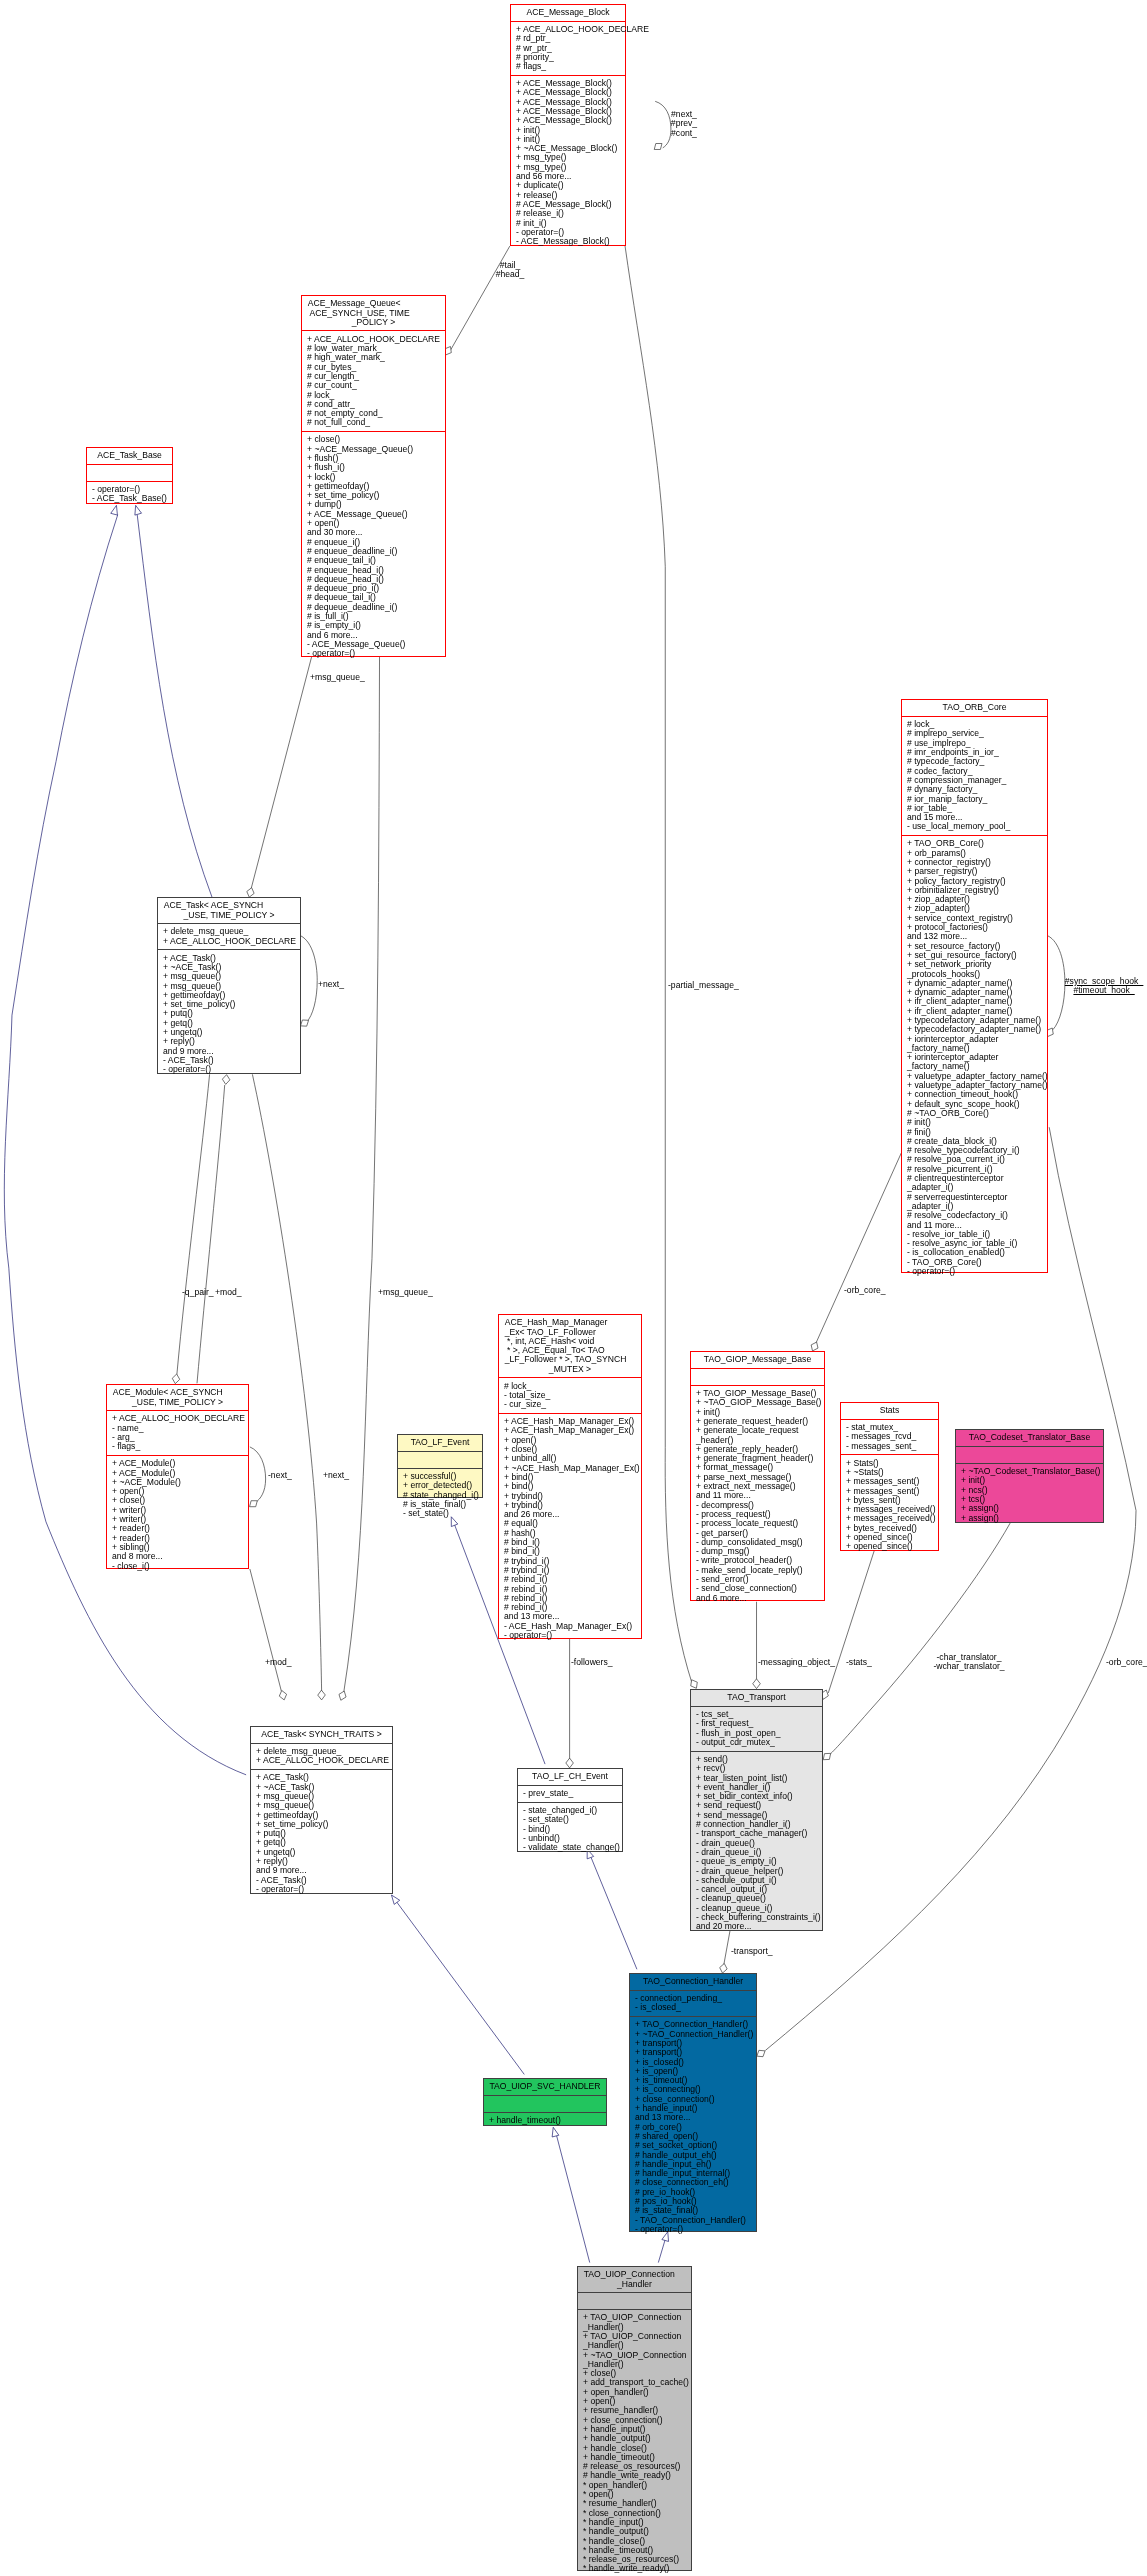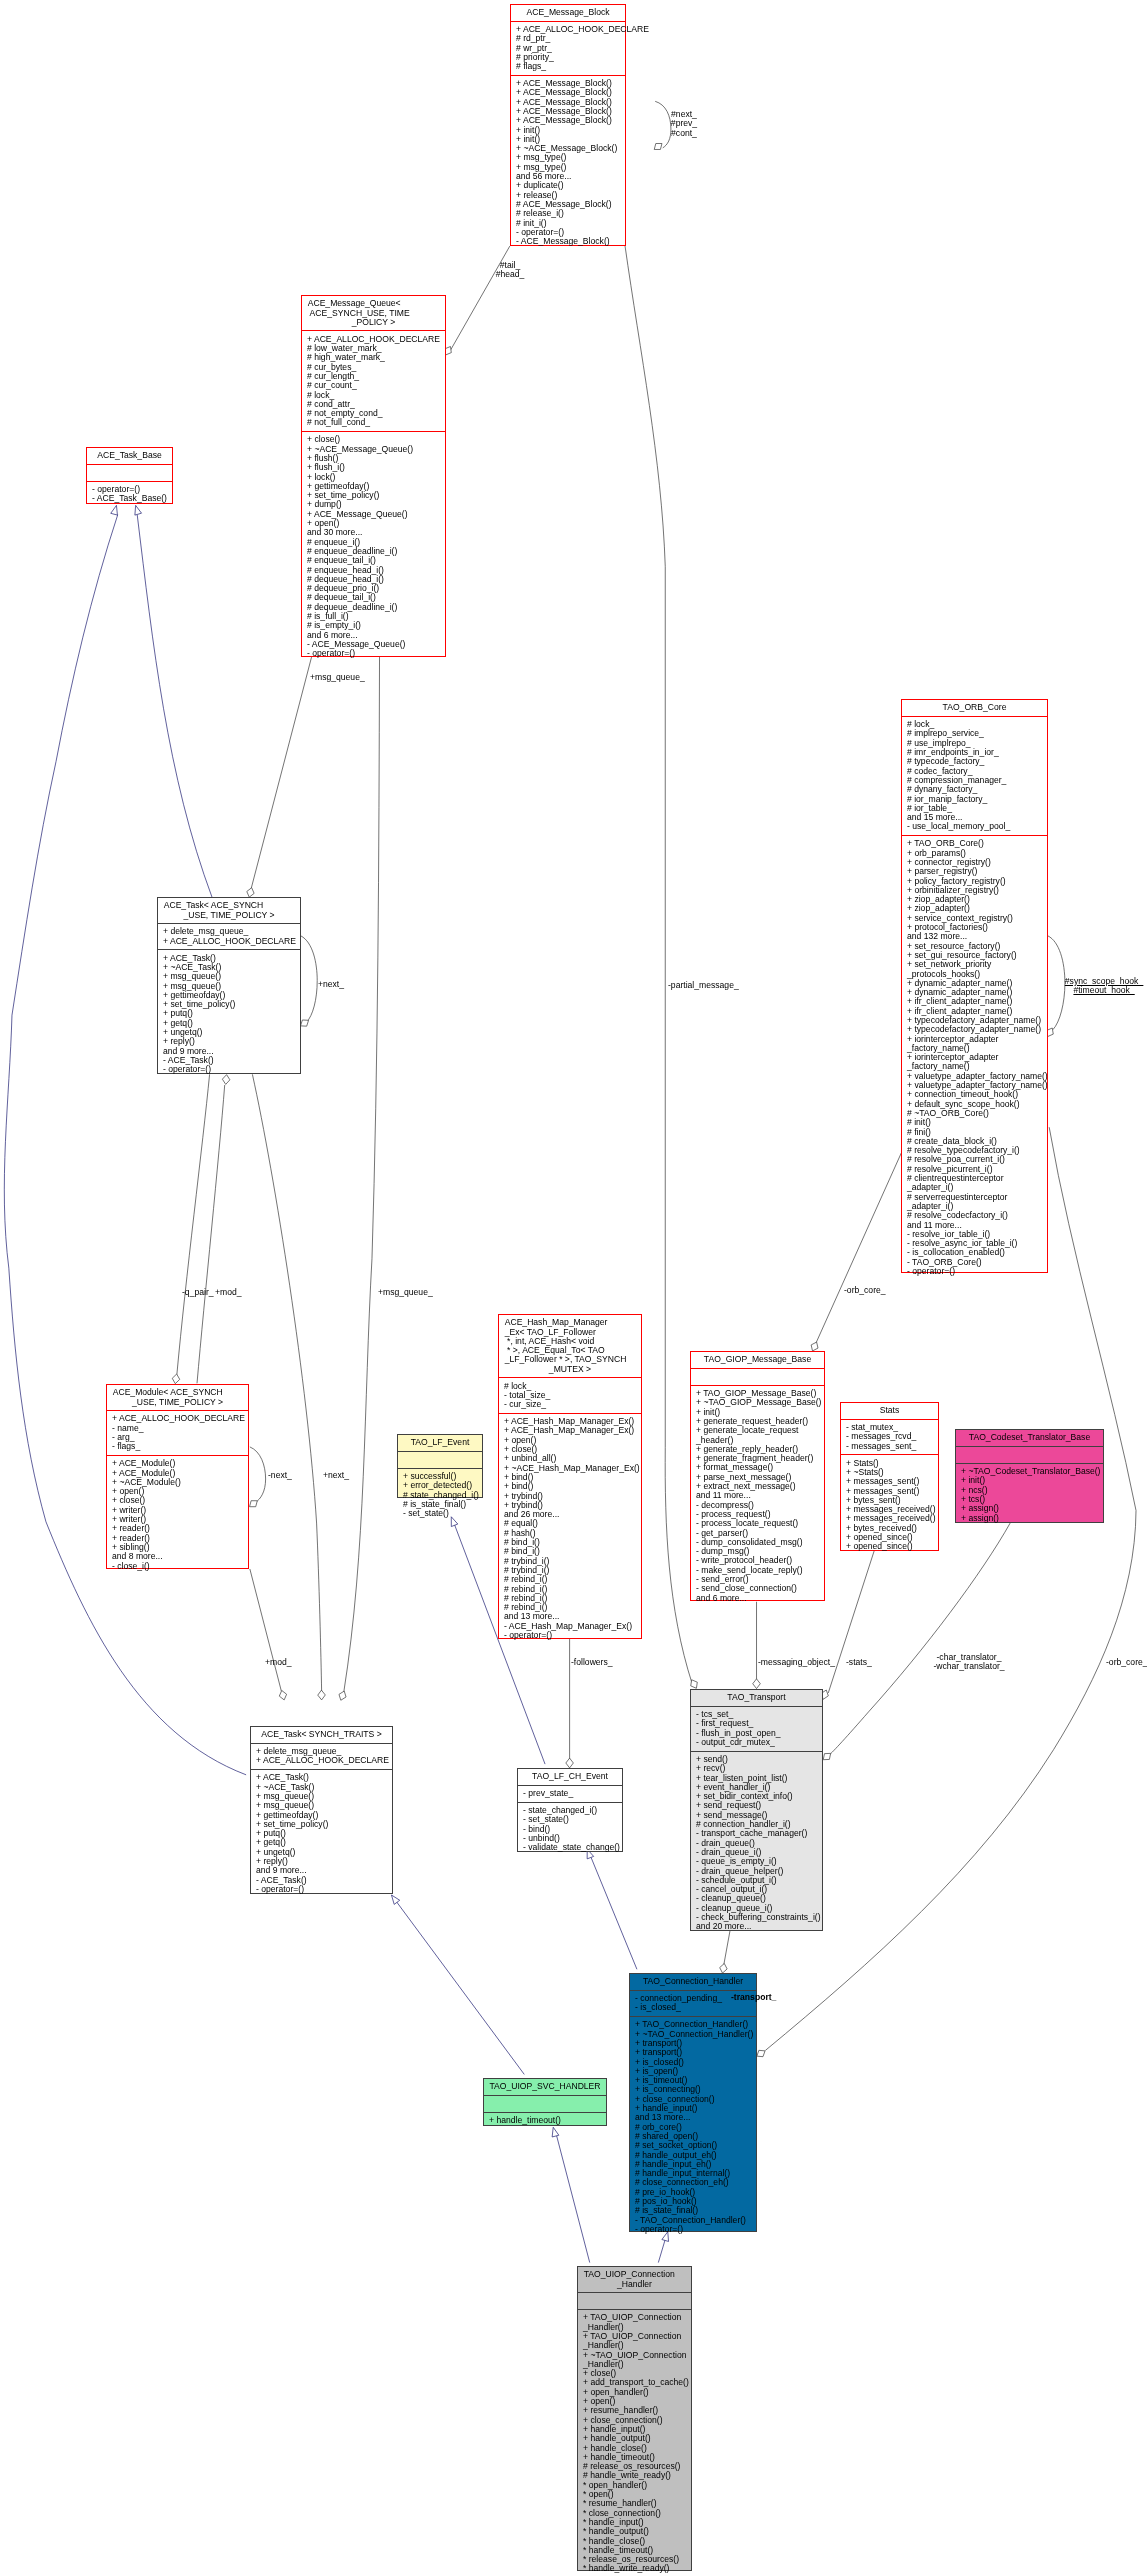--- a/index.html
+++ b/index.html
@@ -564,21 +564,21 @@
         <div class="row"># handle_input_eh()</div>
         <div class="row"># handle_input_internal()</div>
         <div class="row"># close_connection_eh()</div>
         <div class="row"># pre_io_hook()</div>
         <div class="row"># pos_io_hook()</div>
         <div class="row"># is_state_final()</div>
         <div class="row">- TAO_Connection_Handler()</div>
         <div class="row">- operator=()</div>
       </div>
     </div>
-<div class="node k-border" style="left:483px;top:2078px;width:124px;height:48px;background:#86efac">
+<div class="node k-border" style="left:483px;top:2078px;width:124px;height:48px;background:#22c55e">
 <div class="sec title">
         <div class="row last">TAO_UIOP_SVC_HANDLER</div>
       </div>
       <div class="sec attrs">
         <div class="row">&nbsp;</div>
       </div>
       <div class="sec methods">
         <div class="row">+ handle_timeout()</div>
       </div>
     </div>
@@ -632,15 +632,15 @@
 <div class="elabel " style="left:215px;top:1288px;"><div>+mod_</div></div>
 <div class="elabel " style="left:378px;top:1288px;"><div>+msg_queue_</div></div>
 <div class="elabel " style="left:268px;top:1471px;"><div>-next_</div></div>
 <div class="elabel " style="left:323px;top:1471px;"><div>+next_</div></div>
 <div class="elabel " style="left:265px;top:1658px;"><div>+mod_</div></div>
 <div class="elabel " style="left:571px;top:1658px;"><div>-followers_</div></div>
 <div class="elabel " style="left:758px;top:1658px;"><div>-messaging_object_</div></div>
 <div class="elabel " style="left:846px;top:1658px;"><div>-stats_</div></div>
 <div class="elabel ctr" style="left:969px;top:1653px;"><div>-char_translator_</div><div>-wchar_translator_</div></div>
 <div class="elabel " style="left:1106px;top:1658px;"><div>-orb_core_</div></div>
-<div class="elabel " style="left:731px;top:1993px;font-weight:bold;"><div>-transport_</div></div>
+<div class="elabel " style="left:731px;top:1947px;"><div>-transport_</div></div>
 </div>
 
 
 </body></html>

